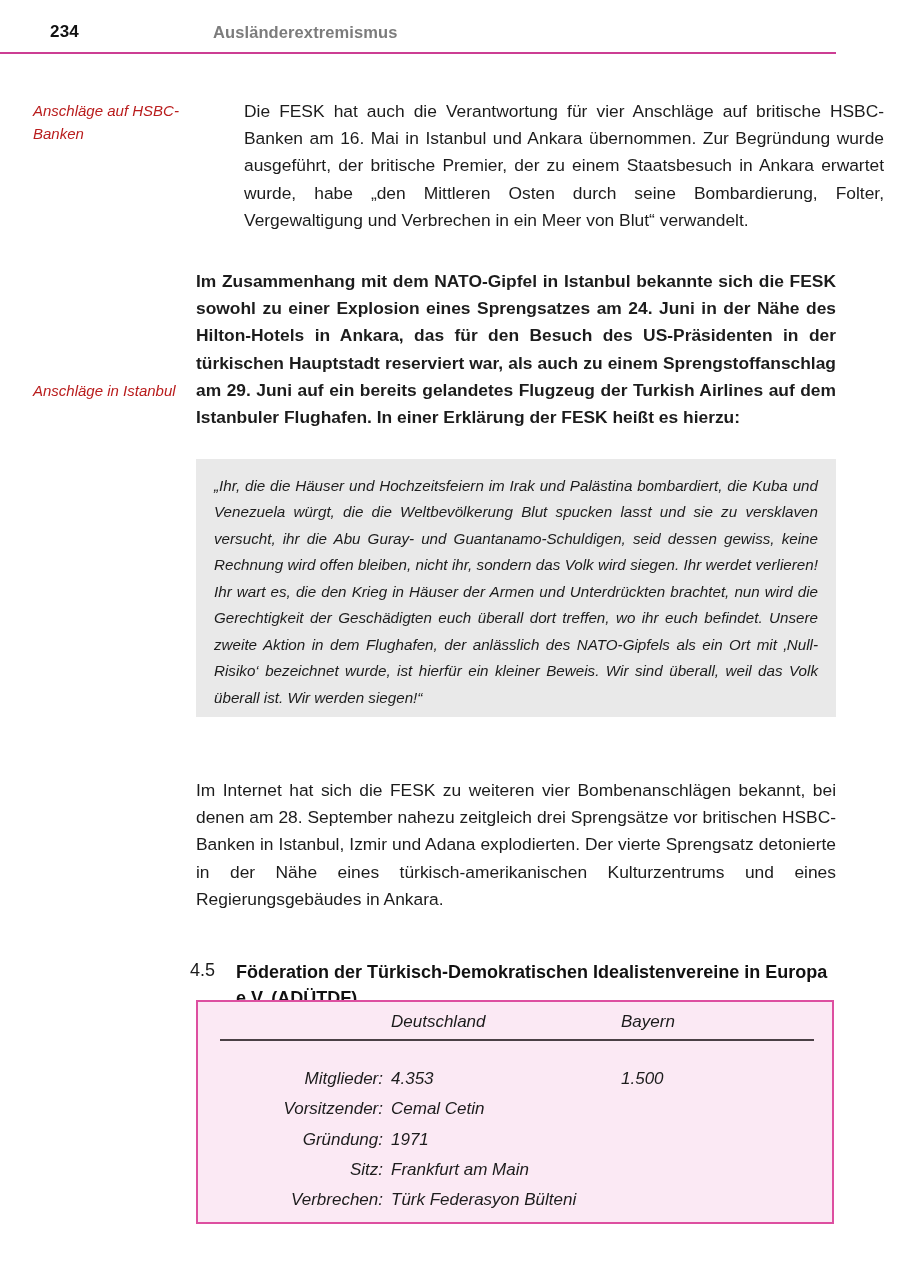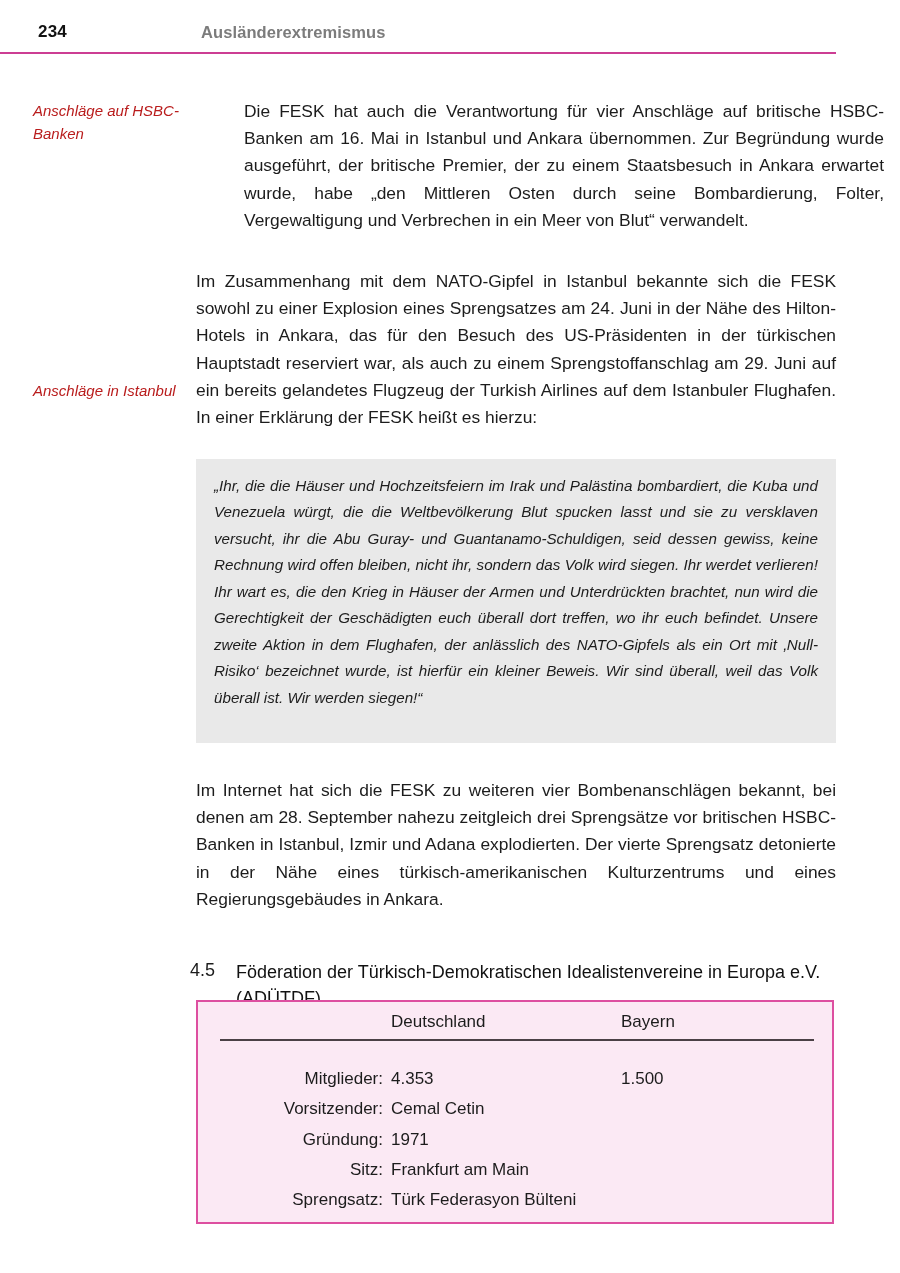--- a/index.html
+++ b/index.html
@@ -20,21 +20,21 @@
   .page {
     position: absolute;
     inset: 0;
     width: 900px;
     height: 1273px;
   }
 
   
   .running-head {
     position: absolute;
-    left: 5px;
+    left: 17px;
     top: 22px;
     width: 783px;
     height: 30px;
   }
   .folio {
     position: absolute;
     left: 33px;
     top: 0;
     font-size: 17px;
     font-weight: bold;
@@ -83,32 +83,32 @@
     margin: 0;
     font-size: 17.4px;
     line-height: 1.565;
     text-align: justify;
     text-justify: inter-word;
     color: #1c1c1c;
     -webkit-hyphens: manual;
     hyphens: manual;
   }
   p.body.p1 { position: absolute; top: 98px;  width: 640px; margin-left: 48px; }
-  p.body.p2 { position: absolute; top: 268px; width: 640px; }
+  p.body.p2 { position: absolute; top: 268px; width: 640px; font-weight: bold; }
   p.body.p3 { position: absolute; top: 748px; width: 640px; margin-top: 29px; }
 
   
   .quote-block {
     position: absolute;
     top: 459px;
     left: 0;
     width: 640px;
     box-sizing: border-box;
     background: #e9e9e9;
-    padding: 14px 18px 32px 18px;
+    padding: 14px 18px 6px 18px;
   }
   .quote-block p {
     margin: 0;
     font-size: 15.2px;
     font-style: italic;
     line-height: 1.74;
     text-align: justify;
     color: #1c1c1c;
   }
 
@@ -125,21 +125,21 @@
     left: -6px;
     top: 0;
     font-size: 18px;
     font-weight: normal;
     color: #1c1c1c;
   }
   .sh-text {
     margin: 0;
     padding-left: 40px;
     font-size: 18px;
-    font-weight: normal;
+    font-weight: bold;
     line-height: 1.42;
     color: #111111;
   }
 
   
   .info-box {
     position: absolute;
     top: 1000px;
     left: 0;
     width: 638px;
@@ -152,20 +152,21 @@
     width: 100%;
     border-collapse: collapse;
     font-size: 17px;
     color: #1c1c1c;
   }
   .info-table td,
   .info-table th {
     padding: 0;
     font-weight: normal;
     vertical-align: baseline;
+    font-style: italic;
   }
   .col-label  { width: 185px; text-align: right; padding-right: 8px !important; white-space: nowrap; }
   .col-de     { width: 230px; text-align: left; }
   .col-by     { text-align: left; }
 
   .info-table thead th {
     padding-bottom: 7px !important;
     font-size: 17px;
   }
   .info-table thead th.col-de,
@@ -249,21 +250,21 @@
             <td class="col-label">Gründung:</td>
             <td class="col-de">1971</td>
             <td class="col-by"></td>
           </tr>
           <tr>
             <td class="col-label">Sitz:</td>
             <td class="col-de">Frankfurt am Main</td>
             <td class="col-by"></td>
           </tr>
           <tr>
-            <td class="col-label">Sprengsatz:</td>
+            <td class="col-label">Verbrechen:</td>
             <td class="col-de">Türk Federasyon Bülteni</td>
             <td class="col-by"></td>
           </tr>
         </tbody>
       </table>
     </div>
 
   </div>
 </div>
 

